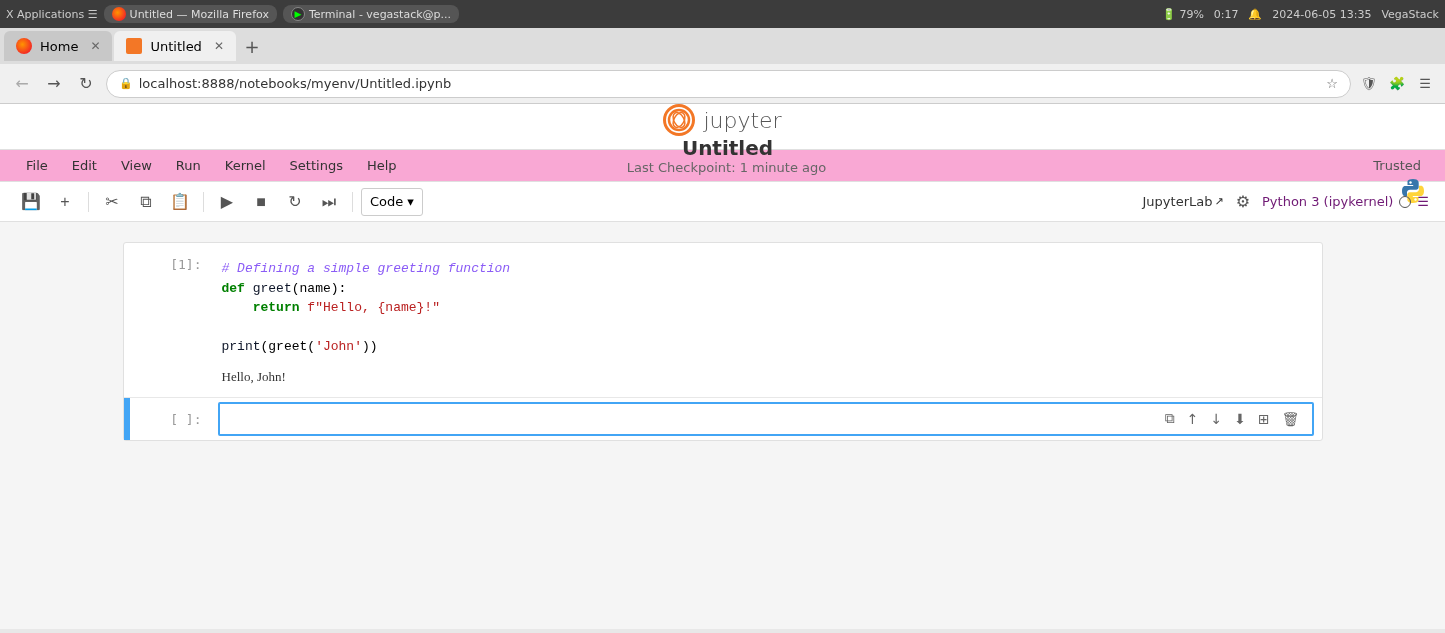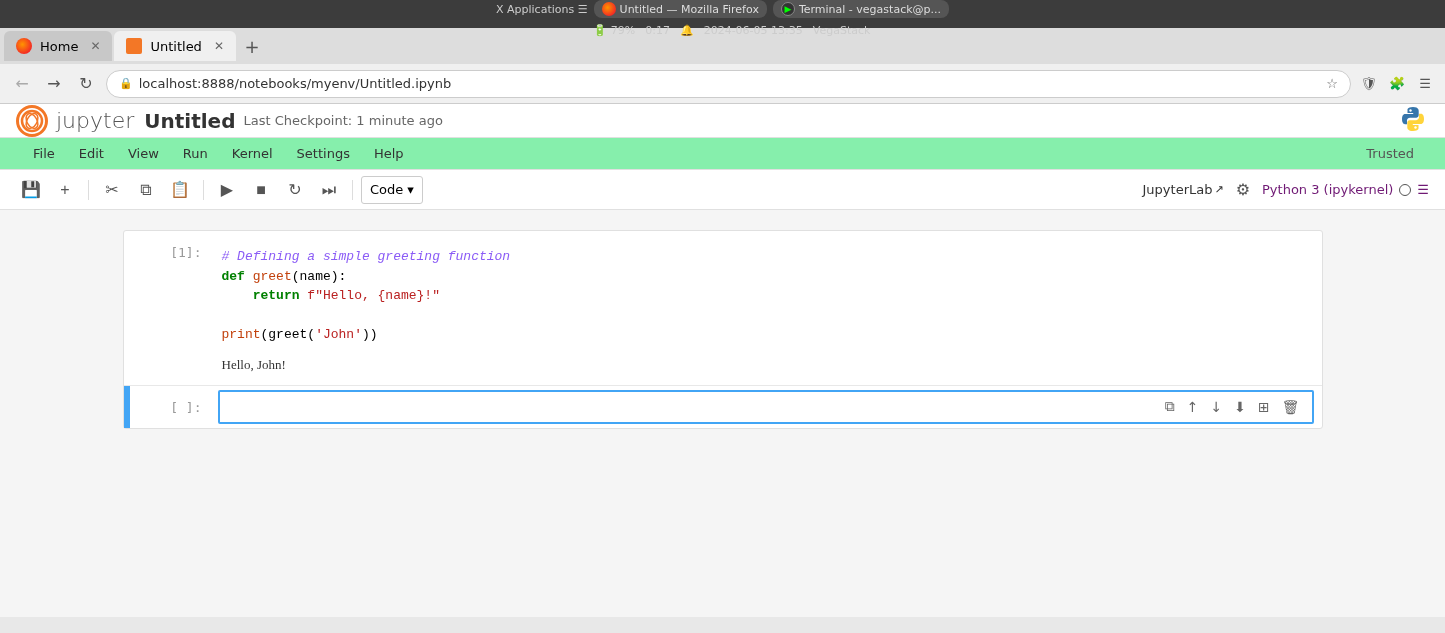--- a/index.html
+++ b/index.html
@@ -2,21 +2,21 @@
 <html><head>
   <meta charset="utf-8">
   <style>
     * { box-sizing: border-box; margin: 0; padding: 0; }
     body { font-family: 'DejaVu Sans', Arial, sans-serif; font-size: 13px; background: #e8e8e8; width: 1445px; height: 633px; overflow: hidden; }
 
     
     .os-taskbar {
       display: flex; align-items: center; height: 28px;
       background: #3c3c3c; color: #ddd; font-size: 11px;
-      padding: 0 6px; gap: 6px; flex-direction: column;
+      padding: 0 6px; gap: 6px;
     }
     .os-taskbar-left { display: flex; align-items: center; gap: 6px; flex: 1; }
     .taskbar-app { display: flex; align-items: center; gap: 4px; padding: 2px 8px; background: #555; border-radius: 8px; cursor: pointer; }
     .taskbar-app-icon { width: 14px; height: 14px; border-radius: 50%; }
     .firefox-icon { background: radial-gradient(circle at 40% 40%, #ff9500, #e03); }
     .terminal-icon { background: #333; border: 1px solid #888; font-size: 9px; color: #0f0; display: flex; align-items: center; justify-content: center; }
     .taskbar-right-icons { display: flex; align-items: center; gap: 10px; font-size: 11px; color: #ccc; margin-left: 19px; }
 
     
     .browser { background: #f0f0f0; width: 1445px; border-radius: 8px; }
@@ -49,38 +49,38 @@
       font-size: 13px; gap: 6px;
     }
     .url-lock { color: #666; font-size: 11px; }
     .url-text { flex: 1; color: #333; }
     .url-star { color: #666; cursor: pointer; }
     .address-bar-actions { display: flex; align-items: center; gap: 8px; color: #555; }
     .addr-icon { cursor: pointer; width: 20px; text-align: center; }
 
     
     .jupyter-header {
-      display: flex; align-items: center; height: 34px;
-      background: #fff; padding: 0 16px; border-bottom: 1px solid #e0e0e0;
+      display: flex; align-items: center; height: 46px;
+      background: #fff; padding: 0 16px; border-bottom: 1px solid #e0e0e0; flex-direction: column;
     }
     .jupyter-logo { display: flex; align-items: center; gap: 8px; }
     .jupyter-logo-circle {
       width: 32px; height: 32px; border-radius: 50%;
       border: 3px solid #f37726; display: flex; align-items: center; justify-content: center;
       font-size: 14px; color: #f37726; font-weight: bold;
     }
     .jupyter-wordmark { font-size: 22px; color: #555; font-weight: 300; }
     .notebook-title { font-size: 20px; font-weight: bold; color: #333; margin-left: 10px; }
     .checkpoint-info { font-size: 13px; color: #666; margin-left: 8px; }
     .jupyter-header-right { margin-left: auto; }
 
     
     .menu-bar {
       display: flex; align-items: center; height: 32px;
-      background: #86efac; padding: 0 23px; border-bottom: 1px solid #e0e0e0;
+      background: #f9a8d4; padding: 0 16px; border-bottom: 1px solid #e0e0e0;
       gap: 4px;
     }
     .menu-item { padding: 4px 10px; cursor: pointer; border-radius: 3px; font-size: 13px; color: #333; }
     .trusted-badge {
       margin-left: auto; font-size: 13px; color: #555;
       padding: 2px 8px; cursor: pointer;
     }
 
     
     .toolbar {
@@ -119,21 +119,21 @@
     .cell-content { flex: 1; padding: 8px 8px 0 0; }
     .code-area {
       background: #fff; border: none; padding: 8px 12px;
       font-family: 'Courier New', monospace; font-size: 13px; line-height: 1.5;
     }
     .output-area { padding: 4px 12px 12px 12px; font-family: Liberation Serif, serif; font-size: 13px; color: #333; }
 
     
     .c-comment { color: #8b5cf6; font-style: italic; }
     .c-keyword { color: #008000; font-weight: bold; }
-    .c-function { color: #c2410c; }
+    .c-function { color: #0f172a; }
     .c-string { color: #ba2121; }
 
     
     .cell-actions { display: flex; align-items: center; gap: 4px; padding: 4px 8px; justify-content: flex-end; }
     .cell-action-btn { cursor: pointer; color: #666; font-size: 14px; padding: 2px 4px; }
 
     
     .cell-empty { border-top: 1px solid #e8e8e8; }
     .cell-input-empty { min-height: 30px; padding: 4px 12px; font-family: monospace; font-size: 13px; outline: none; }
   </style>

